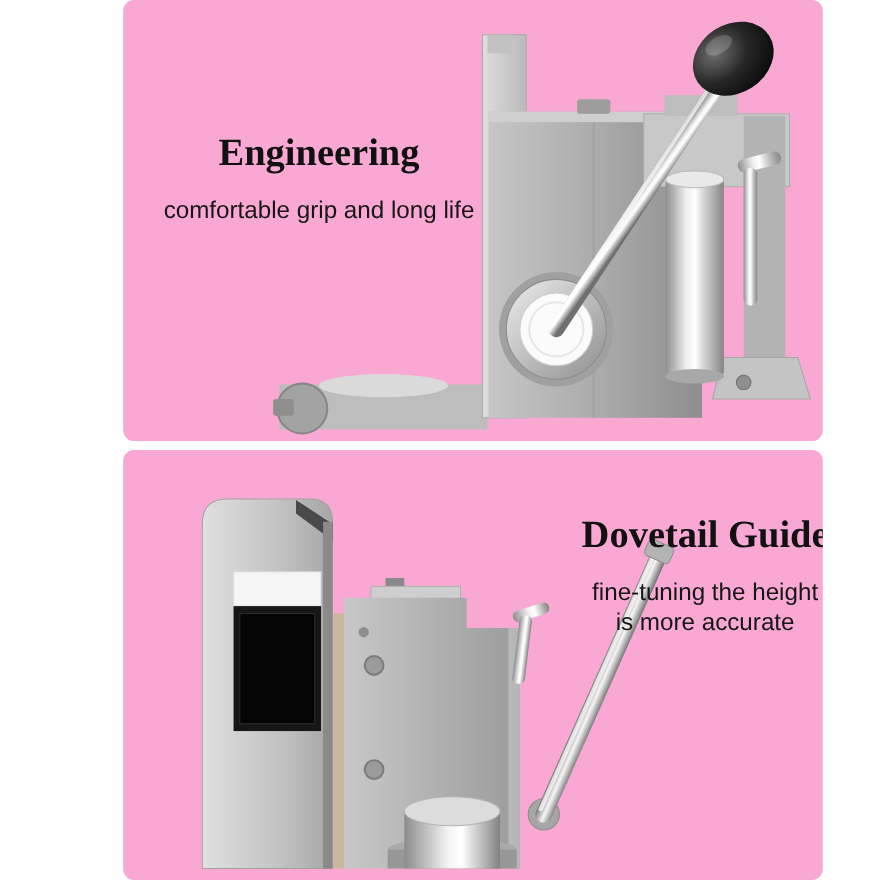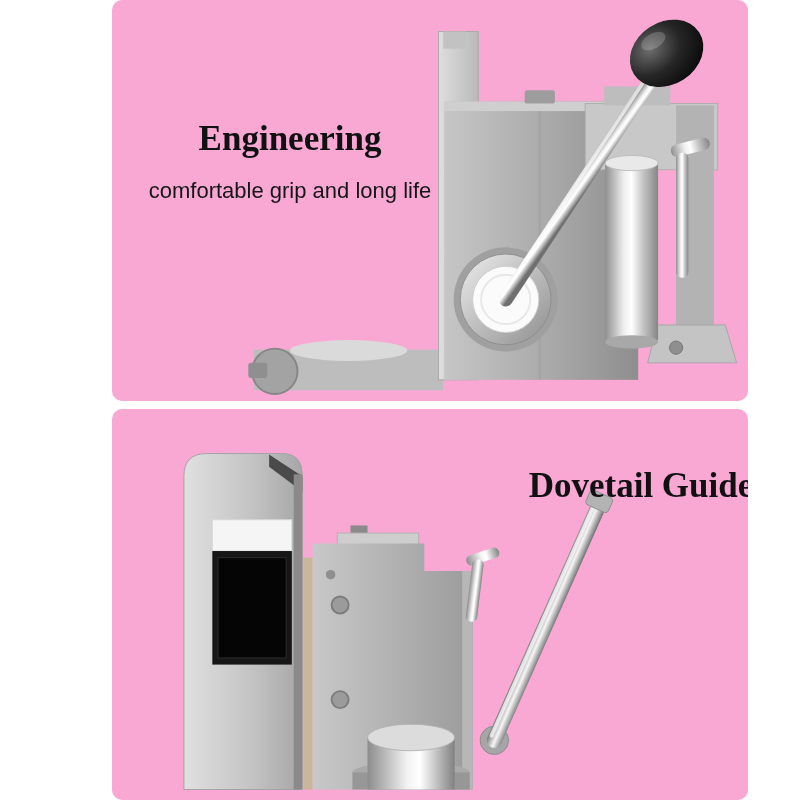--- a/index.html
+++ b/index.html
@@ -209,17 +209,19 @@
         <line x1="508" y1="93" x2="401" y2="334" stroke="#ffffff" stroke-width="4" stroke-linecap="round" stroke-opacity="0.7"></line>
         <rect x="502" y="78" width="26" height="17" rx="4" fill="#b3b3b3" stroke="#8f8f8f" transform="rotate(24 515 86)"></rect>
       </g>
     </svg>
 
     <div class="caption caption-bottom">
       <h2 class="caption-title">
         <span>Dovetail Guide</span>
       </h2>
       <p class="caption-sub">
+        <span>fine-tuning the height</span>
+        <span>is more accurate</span>
       </p>
     </div>
   </section>
 
 </div>
 
 </body></html>

